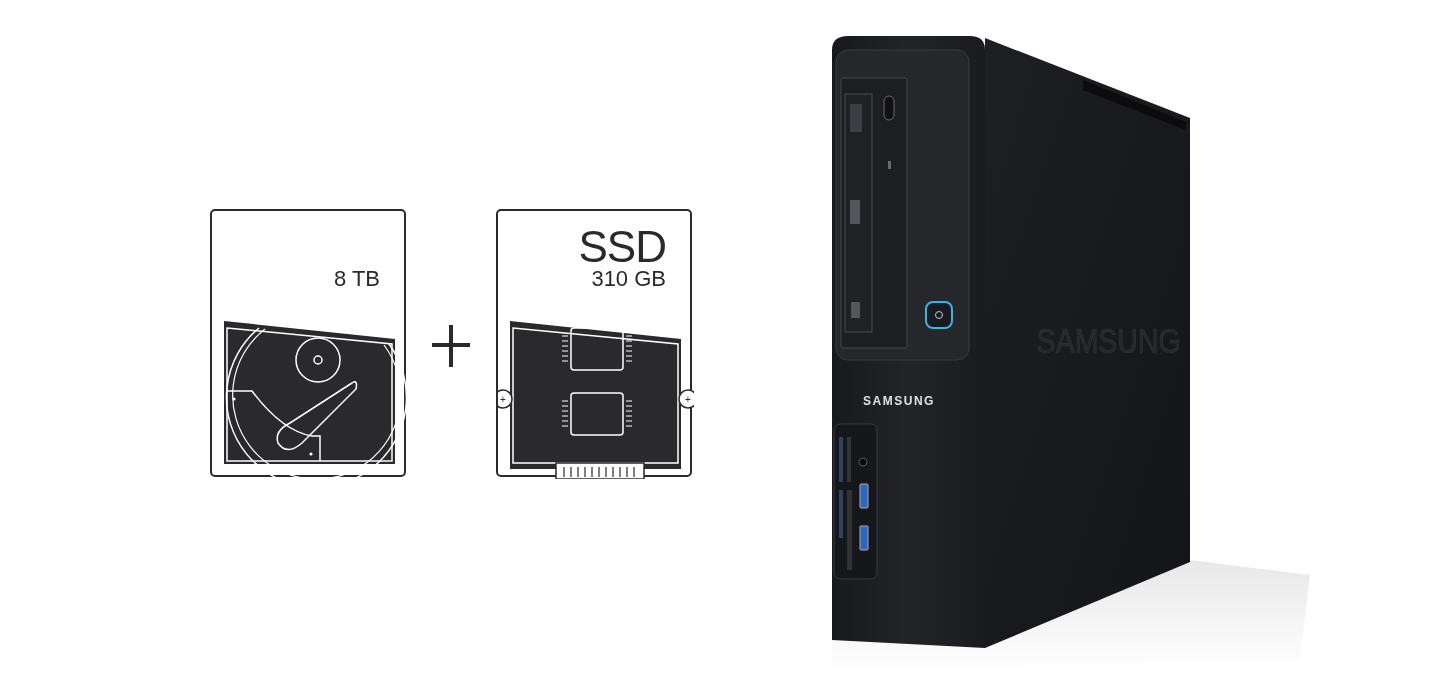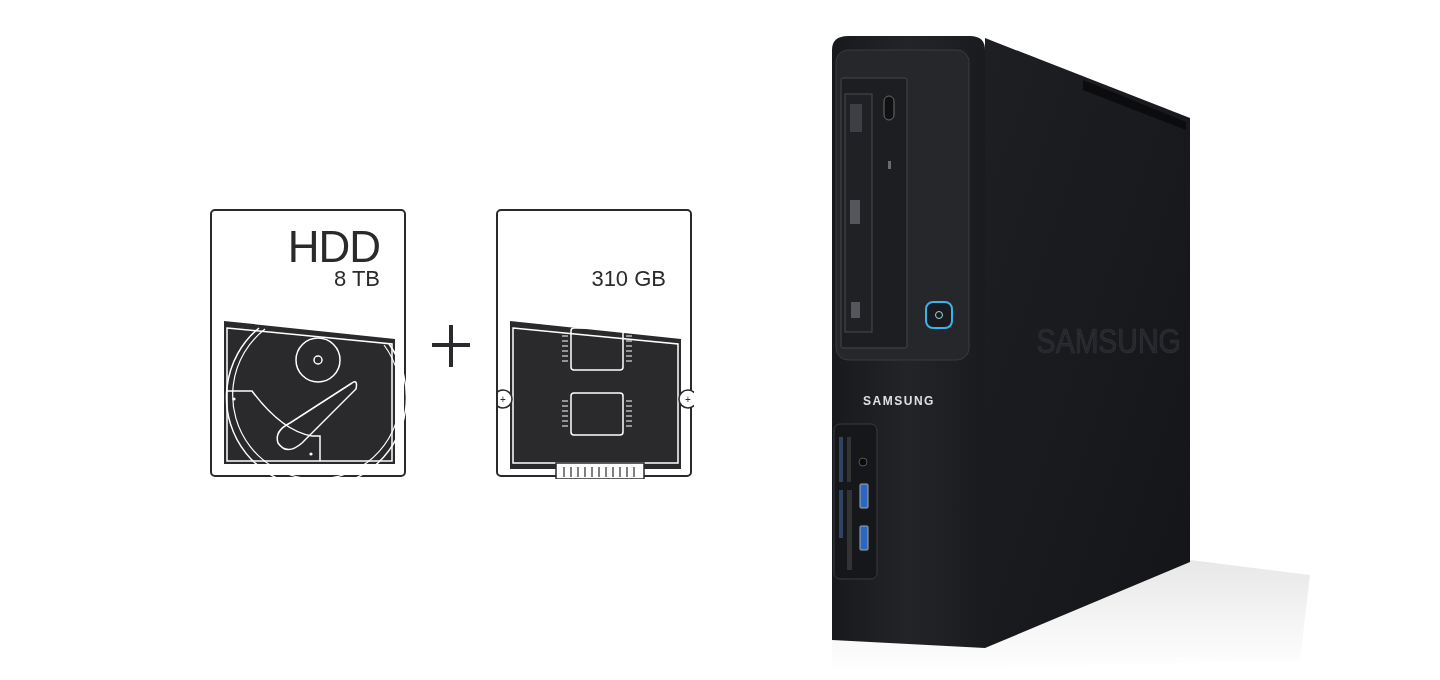--- a/index.html
+++ b/index.html
@@ -20,21 +20,20 @@
     <path d="M15 117 L180 133 L180 250 L15 250 Z" fill="none" stroke="#fff" stroke-width="1.5"></path>
     <path d="M47 117 A90 90 0 1 0 177 133" fill="none" stroke="#fff" stroke-width="1.5"></path>
     <path d="M53 118 A84 84 0 1 0 172 134" fill="none" stroke="#fff" stroke-width="1.2"></path>
     <circle cx="106" cy="149" r="22" fill="none" stroke="#fff" stroke-width="1.5"></circle>
     <circle cx="106" cy="149" r="4" fill="none" stroke="#fff" stroke-width="1.5"></circle>
     <path d="M15 180 L40 180 Q70 220 100 225 L108 225 L108 250" fill="none" stroke="#fff" stroke-width="1.5"></path>
     <path d="M140 172 Q146 168 144 178 L90 232 Q75 245 66 232 Q62 220 78 212 Z" fill="none" stroke="#fff" stroke-width="1.5"></path>
     <circle cx="22" cy="188" r="1.6" fill="#fff"></circle>
     <circle cx="99" cy="243" r="1.6" fill="#fff"></circle>
   </svg>
-  <div class="title">HDD</div>
   <div class="cap">8 TB</div>
 </div>
 
 <svg class="plus" viewBox="0 0 42 42">
   <rect x="2" y="18" width="38" height="4" fill="#2a2a2c"></rect>
   <rect x="19" y="0" width="4" height="42" fill="#2a2a2c"></rect>
 </svg>
 
 <div class="card" style="left:496px;">
   <svg width="196" height="268" viewBox="0 0 196 268">
@@ -80,20 +79,21 @@
         <line x1="87" y1="256" x2="87" y2="266"></line>
         <line x1="94" y1="256" x2="94" y2="266"></line>
         <line x1="101" y1="256" x2="101" y2="266"></line>
         <line x1="108" y1="256" x2="108" y2="266"></line>
         <line x1="115" y1="256" x2="115" y2="266"></line>
         <line x1="122" y1="256" x2="122" y2="266"></line>
         <line x1="129" y1="256" x2="129" y2="266"></line>
         <line x1="136" y1="256" x2="136" y2="266"></line>
     </g>
   </svg>
+  <div class="title">SSD</div>
   <div class="cap">310 GB</div>
 </div>
 
 <svg class="pc" width="1440" height="680" viewBox="0 0 1440 680">
   <defs>
     <linearGradient id="front" x1="0" x2="1" y1="0" y2="0">
       <stop offset="0" stop-color="#18191c"></stop>
         <stop offset="0.5" stop-color="#232428"></stop>
         <stop offset="1" stop-color="#1a1b1e"></stop>
     </linearGradient>

